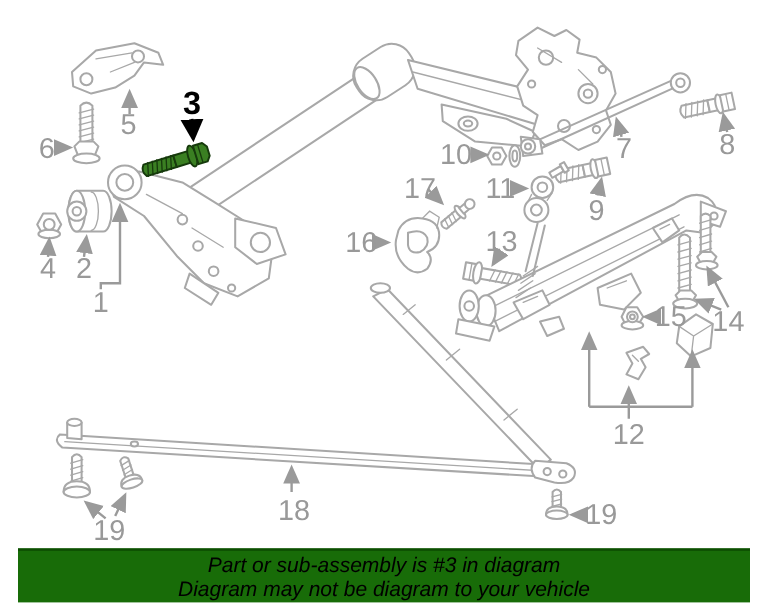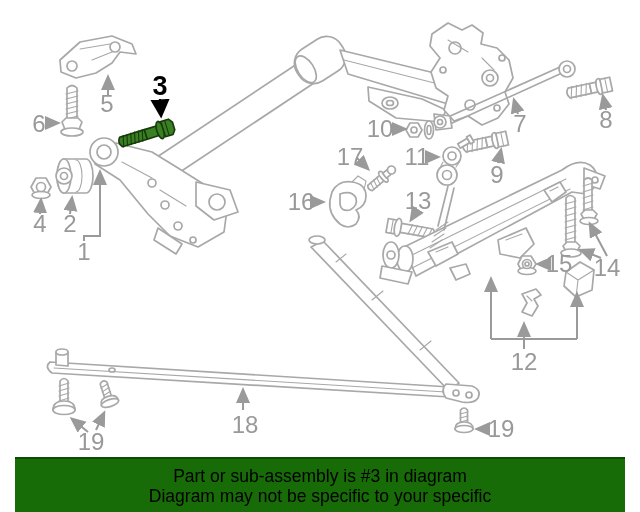--- a/index.html
+++ b/index.html
@@ -10,24 +10,24 @@
   .s  {fill:#fff;stroke:#a8a8a8;stroke-width:1.7;stroke-linejoin:round;stroke-linecap:round;}
   .sn {fill:none;stroke:#a8a8a8;stroke-width:1.7;stroke-linejoin:round;stroke-linecap:round;}
   .tn {fill:none;stroke:#a8a8a8;stroke-width:1.1;stroke-linecap:round;}
   .ld {fill:none;stroke:#9a9a9a;stroke-width:2;marker-end:url(#ag);}
   .ldb{fill:none;stroke:#000;stroke-width:2.4;marker-end:url(#ab);}
   .lab{font-size:24px;fill:#999;text-anchor:middle;}
   .lab3{font-size:27px;font-weight:bold;fill:#000;text-anchor:middle;}
   .g  {fill:#3a7f22;stroke:#163a0c;stroke-width:1.6;stroke-linejoin:round;}
   .gt {fill:none;stroke:#163a0c;stroke-width:1.1;}
   
-  .banner{position:absolute;left:15px;top:457px;width:610px;height:55px;
+  .banner{position:absolute;left:15px;top:457px;width:610px;height:45px;
           background:#186c08;border-top:2px solid #0d4d02;box-sizing:border-box;
           display:flex;flex-direction:column;justify-content:center;align-items:center;
-          color:#000;}
+          color:#000;font-style:italic;}
   .banner div{font-size:17.5px;line-height:20px;}
 </style>
 </head>
 <body>
 
 <div class="stage">
 <svg width="640" height="456" viewBox="0 0 640 456">
   <defs>
     <marker id="ag" markerWidth="9" markerHeight="8" refX="6.5" refY="3.5" orient="auto">
       <path d="M0,0 L8,3.5 L0,7 Z" fill="#9a9a9a"></path>
@@ -313,15 +313,15 @@
     <text class="lab" x="301" y="210">16</text>
     <text class="lab" x="350" y="165">17</text>
     <text class="lab" x="245" y="433">18</text>
     <text class="lab" x="91" y="450">19</text>
     <text class="lab" x="501" y="437">19</text>
   </g>
 </svg>
 
 <div class="banner">
   <div>Part or sub-assembly is #3 in diagram</div>
-  <div>Diagram may not be specific to your specific</div>
+  <div>Diagram may not be diagram to your vehicle</div>
 </div>
 </div>
 
 </body></html>

